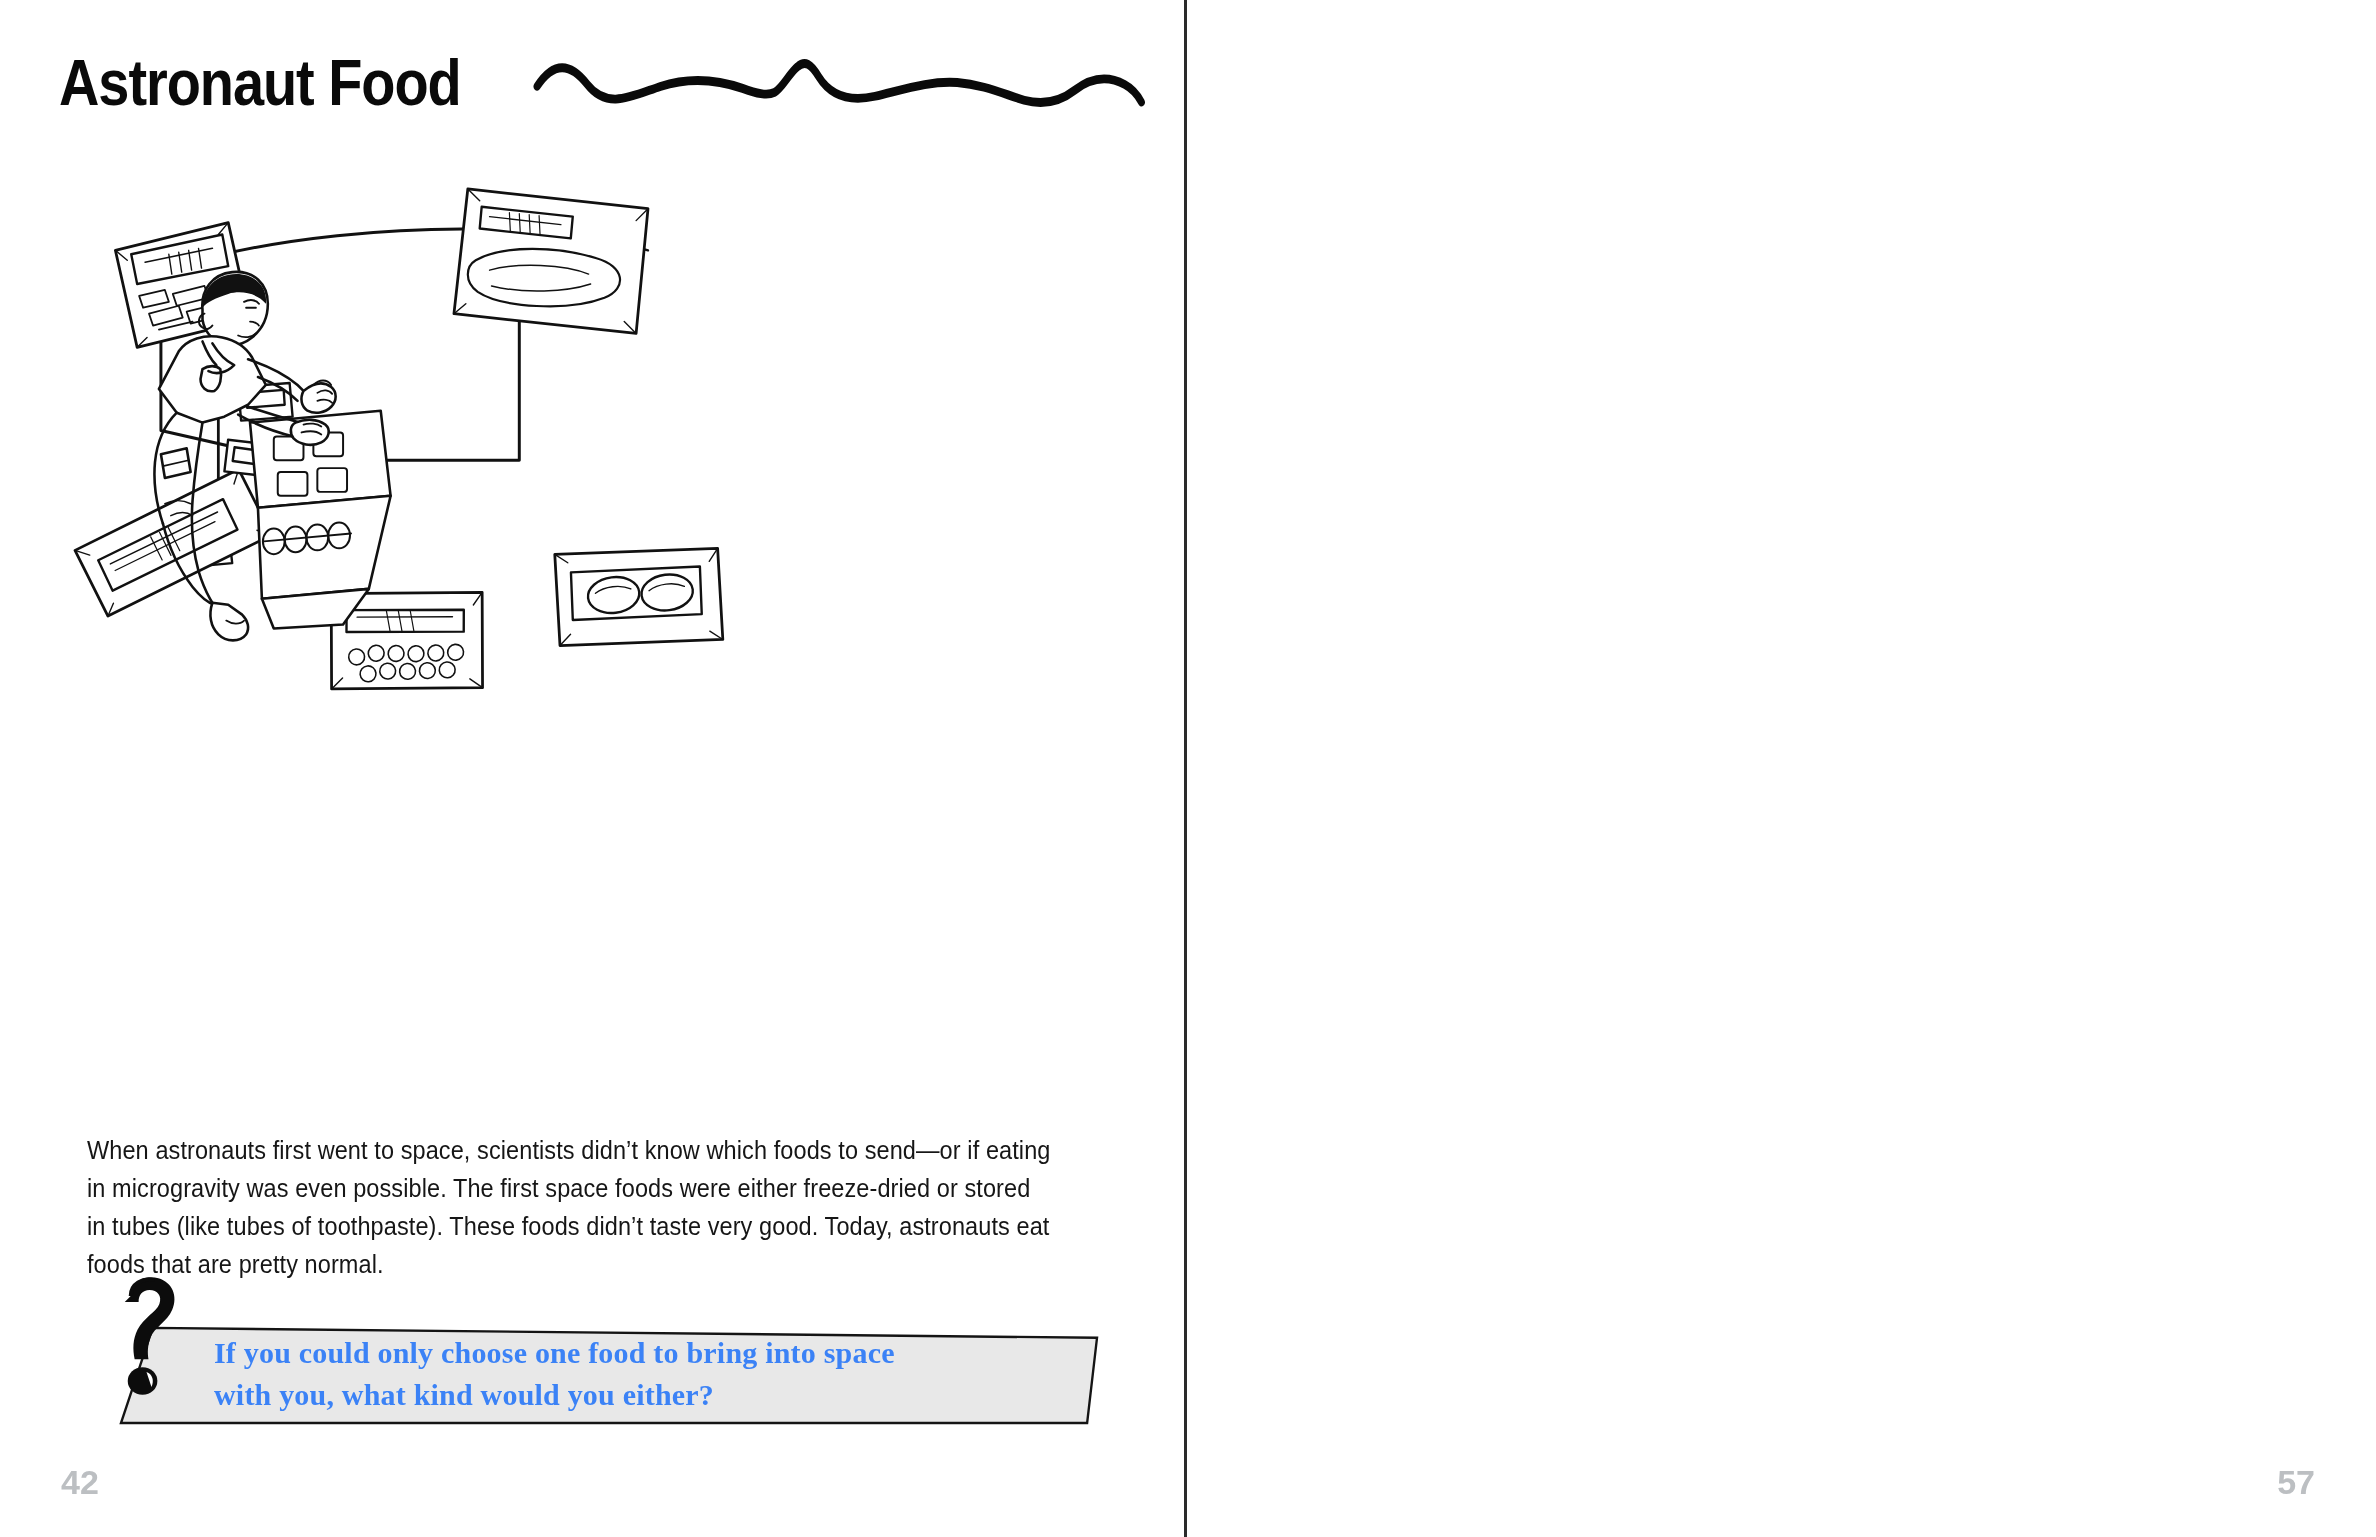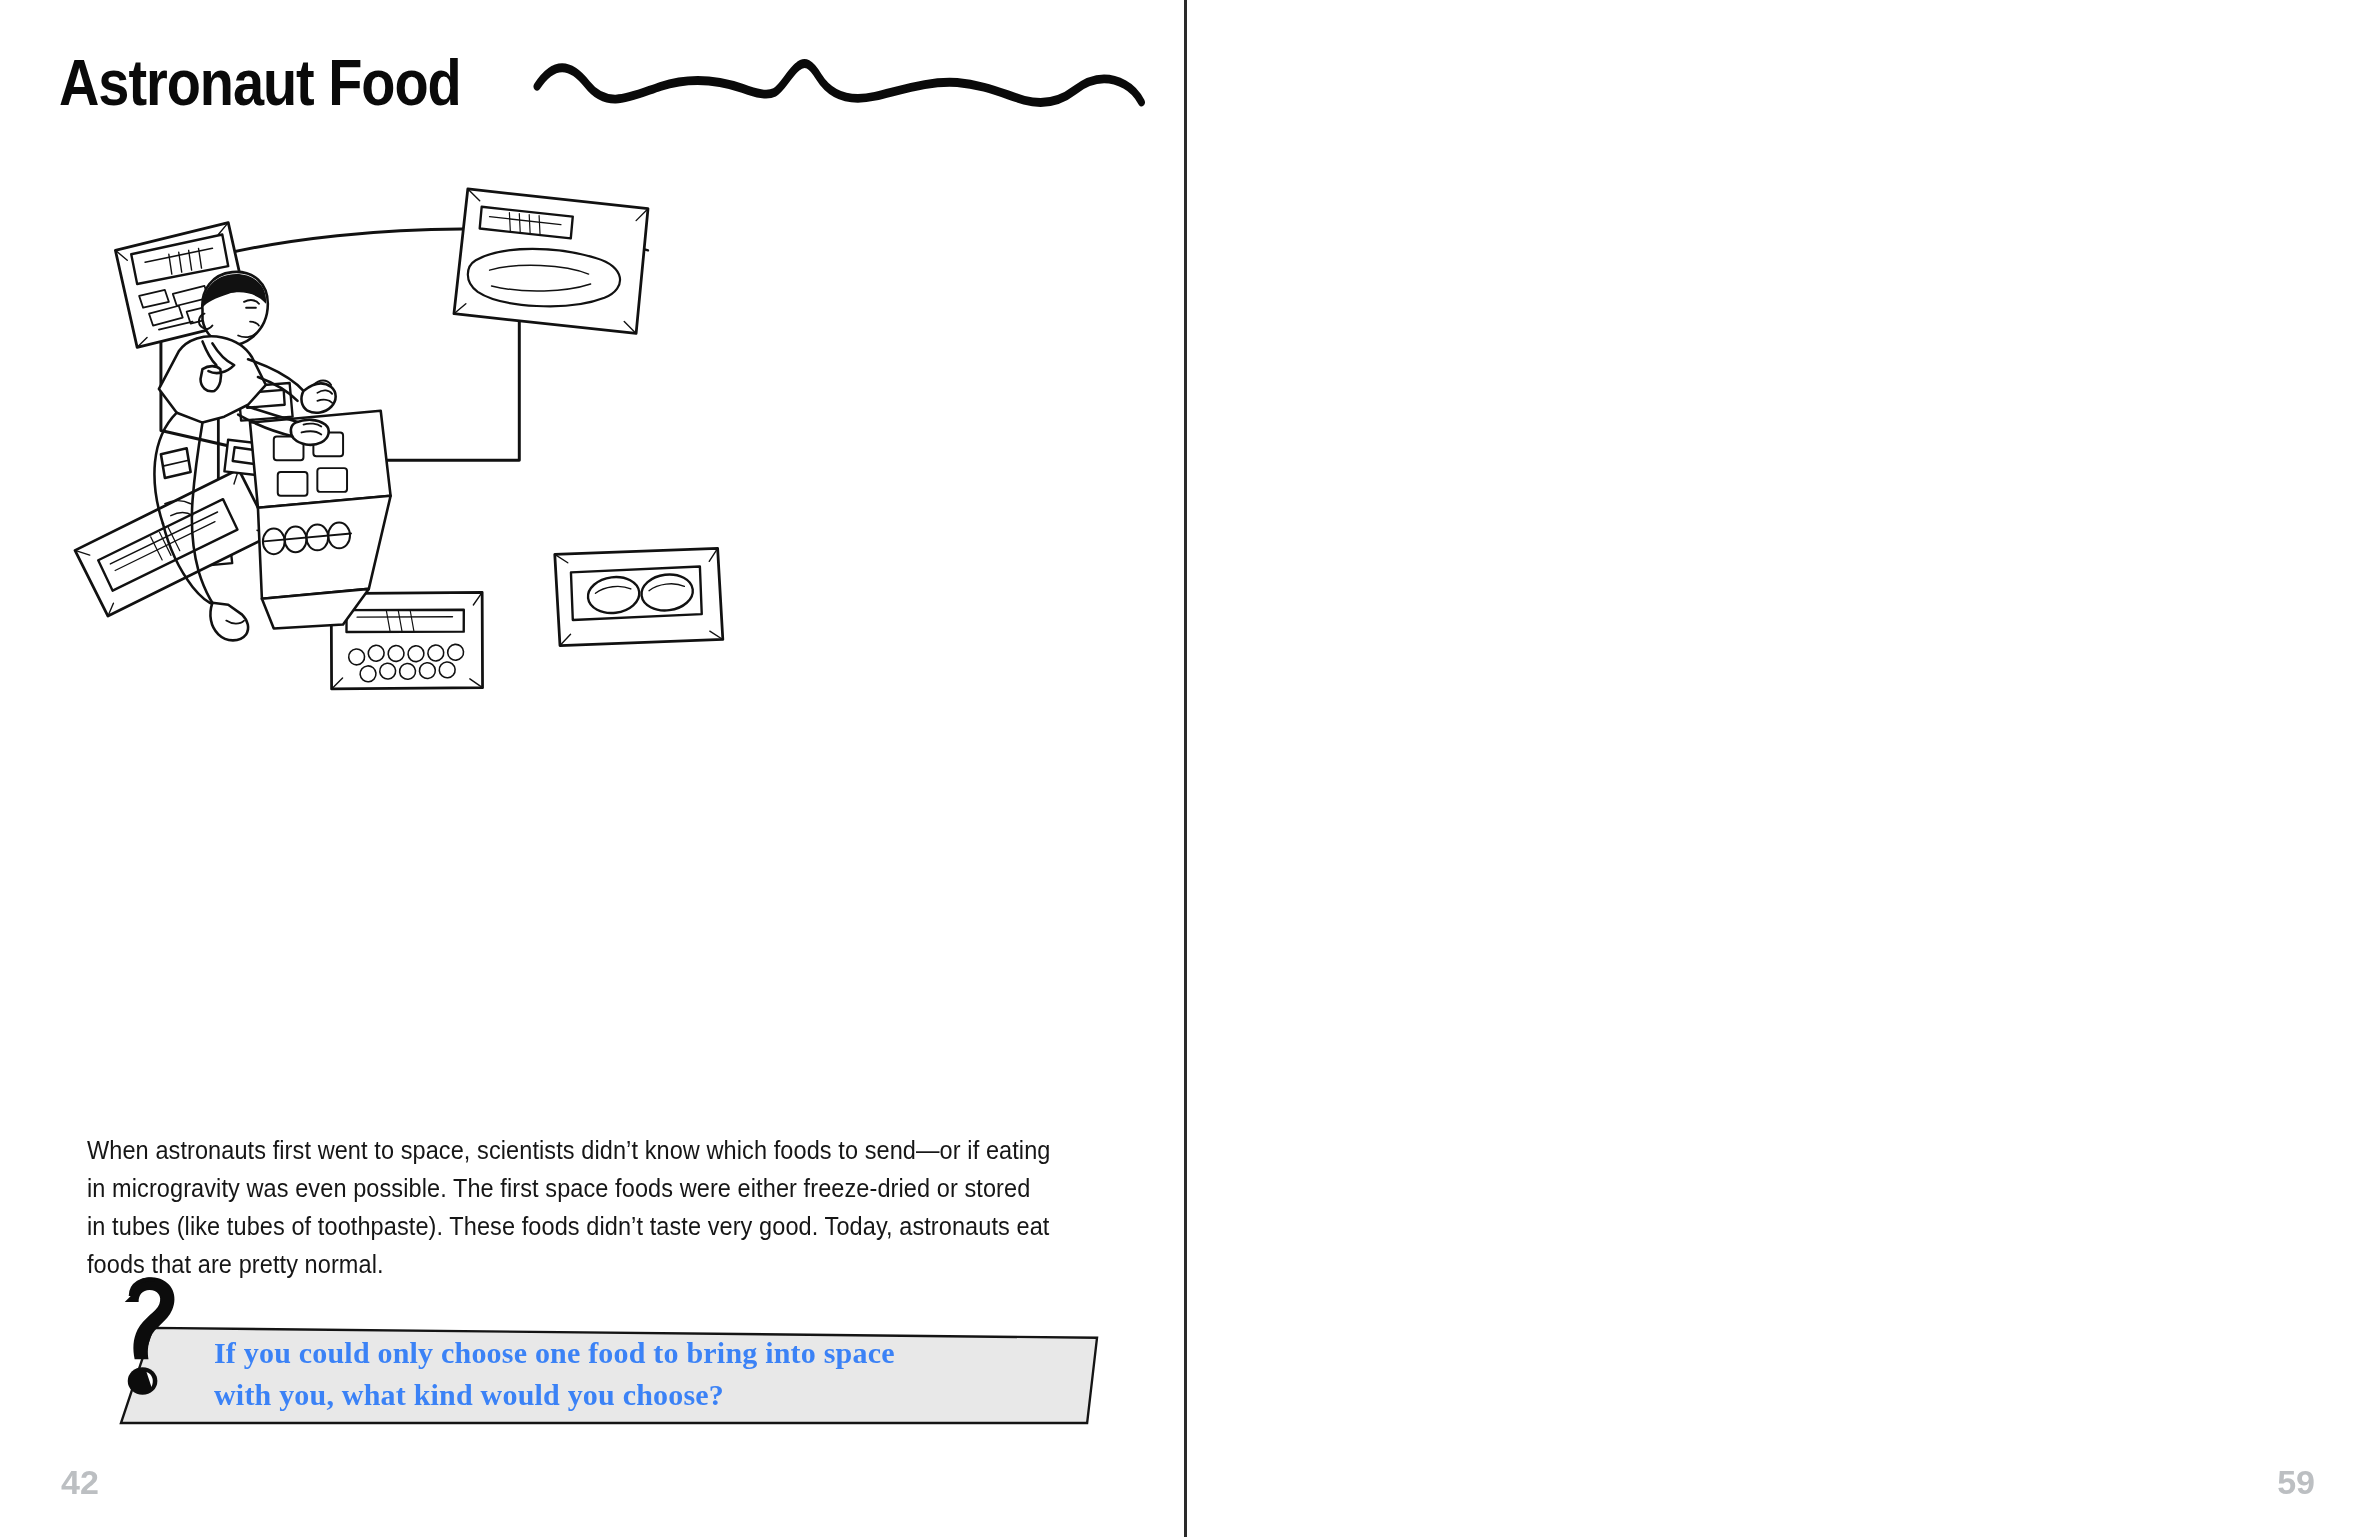--- a/index.html
+++ b/index.html
@@ -335,27 +335,27 @@
           <path d="M26 24 C26 10 40 2 54 6 C68 10 74 24 68 38 C63 50 50 56 46 66
                    C43 74 43 82 44 88 L30 88 C28 78 28 68 33 58 C39 46 52 40 55 32
                    C58 24 53 18 45 18 C38 18 34 23 34 30 L20 30 Z" fill="#0c0c0c"></path>
           <path d="M26 24 C26 12 38 5 50 8" fill="none" stroke="#0c0c0c" stroke-width="4"></path>
           <ellipse cx="38" cy="110" rx="15" ry="14" fill="#0c0c0c"></ellipse>
           <path d="M42 101 C48 103 50 110 47 116" fill="#ffffff"></path>
         </svg>
       </div>
       <div class="callout-text">
         <span>If you could only choose one food to bring into space</span><br>
-        <span>with you, what kind would you choose?</span>
+        <span>with you, what kind would you either?</span>
       </div>
     </div>
 
     <div class="folio folio-left">42</div>
   </div>
 
   <div class="page page-right">
 
-    <div class="folio folio-right">59</div>
+    <div class="folio folio-right">57</div>
   </div>
 
   <div class="gutter-line"></div>
 </div>
 
 
 </body></html>

